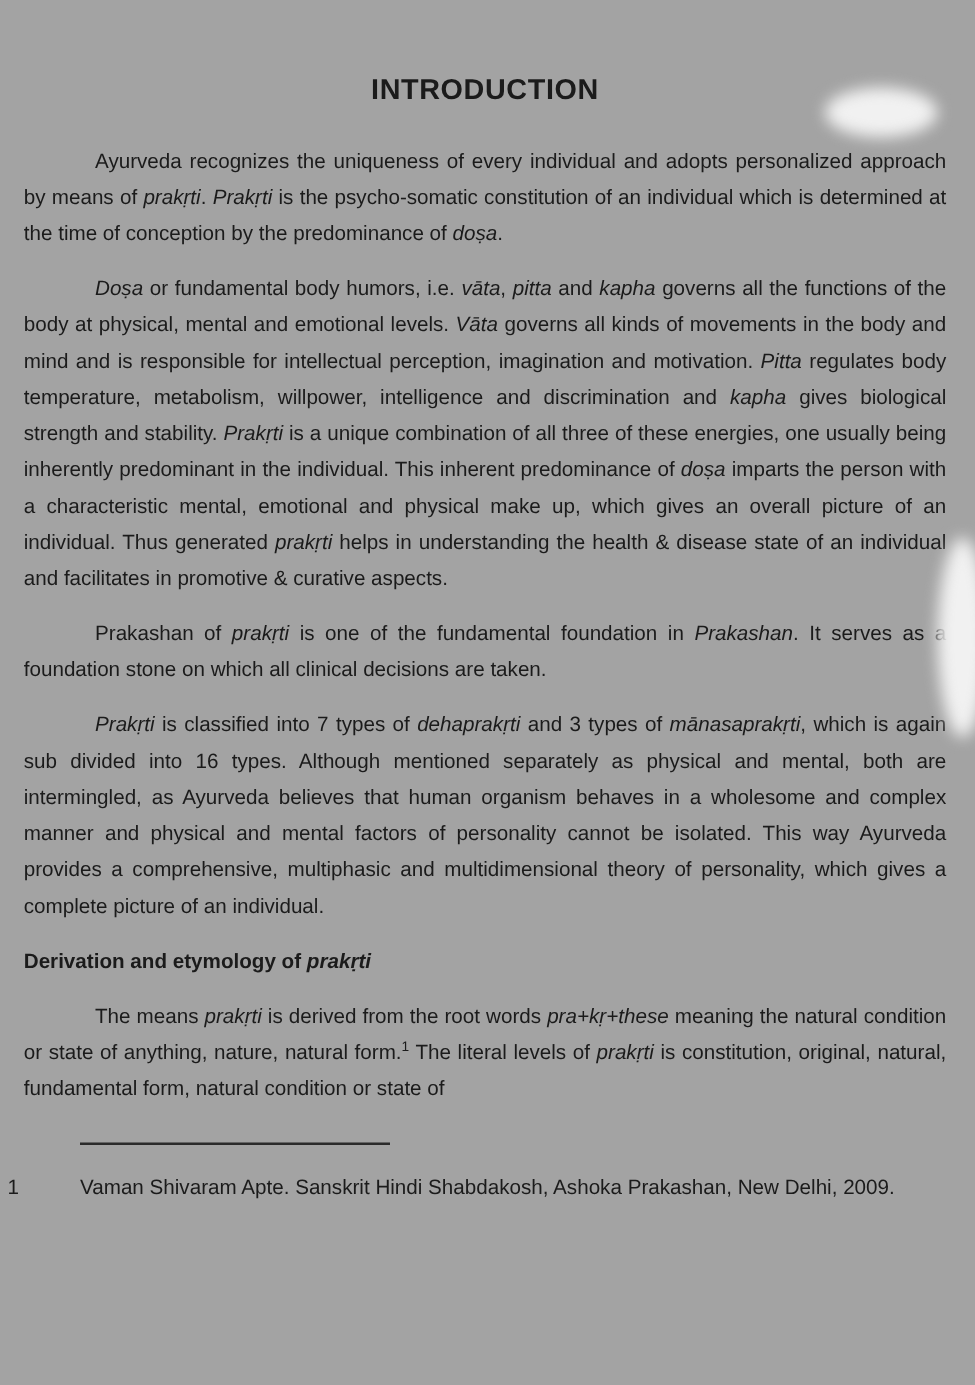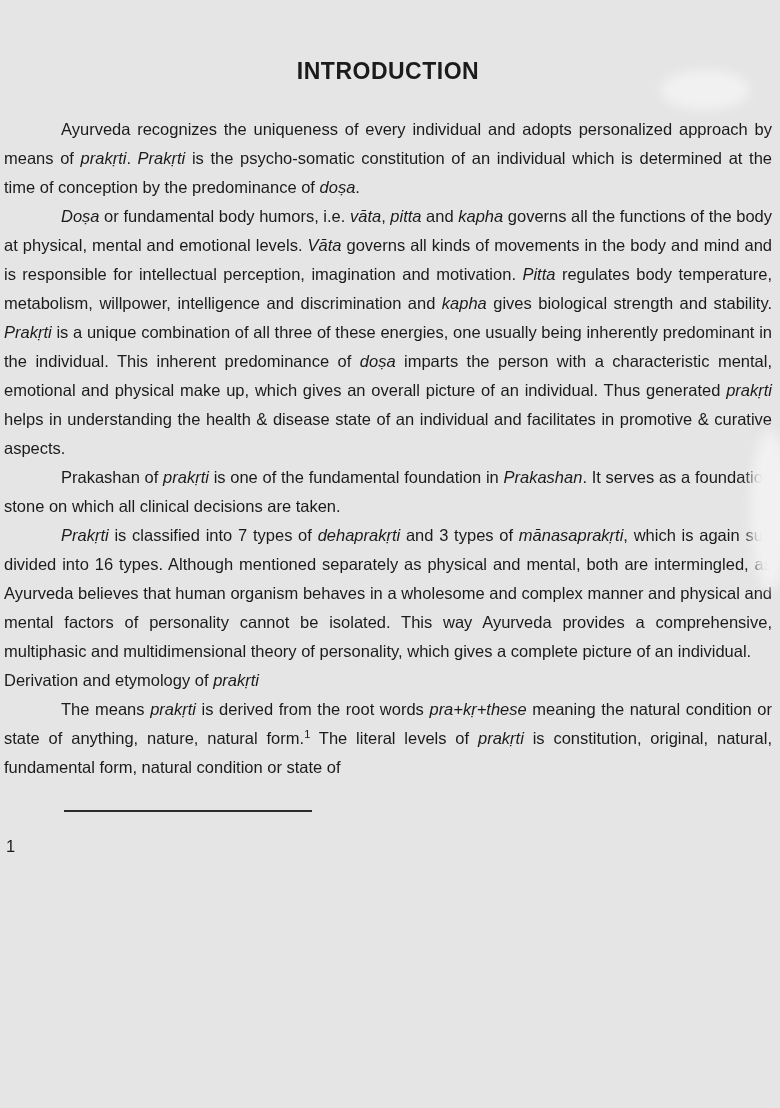--- a/index.html
+++ b/index.html
@@ -13,51 +13,51 @@
     overflow: hidden;
   }
   .page {
     position: relative;
     box-sizing: border-box;
     width: 780px;
     height: 1108px;
     padding: 56px 8px 0 4px;
     font-family: "Liberation Sans", "DejaVu Sans", sans-serif;
     color: #1b1b1b;
-    background: #e5e5e5;
+    background: #a3a3a3;
   }
   .scan-smudge {
     position: absolute;
     background: #f1f1f1;
     border-radius: 50%;
     filter: blur(6px);
     pointer-events: none;
   }
   .smudge-1 { top: 70px; right: 30px; width: 90px; height: 40px; }
   .smudge-2 { top: 430px; right: -10px; width: 40px; height: 160px; }
   h1.title {
     text-align: center;
     font-size: 23px;
     font-weight: bold;
     letter-spacing: 0.5px;
     margin: 0 0 29px 0;
     line-height: 30px;
   }
   .content p {
-    margin: 0;
+    margin: 15px;
     font-size: 16.5px;
     line-height: 29px;
     text-align: justify;
     color: #1b1b1b;
   }
   .content p.body {
     text-indent: 57px;
   }
   .content p.heading {
-    font-weight: normal;
+    font-weight: bold;
     text-indent: 0;
     text-align: left;
   }
   em { font-style: italic; }
   sup {
     font-size: 11px;
     line-height: 0;
     vertical-align: super;
   }
   .footnote-block {
@@ -99,16 +99,17 @@
       <p class="body"><span>Prakashan of </span><em>prakṛti</em><span> is one of the fundamental foundation in </span><em>Prakashan</em><span>. It serves as a foundation stone on which all clinical decisions are taken.</span></p>
       <p class="body"><em>Prakṛti</em><span> is classified into 7 types of </span><em>dehaprakṛti</em><span> and 3 types of </span><em>mānasaprakṛti</em><span>, which is again sub divided into 16 types. Although mentioned separately as physical and mental, both are intermingled, as Ayurveda believes that human organism behaves in a wholesome and complex manner and physical and mental factors of personality cannot be isolated. This way Ayurveda provides a comprehensive, multiphasic and multidimensional theory of personality, which gives a complete picture of an individual.</span></p>
       <p class="heading"><span>Derivation and etymology of </span><em>prakṛti</em></p>
       <p class="body"><span>The means </span><em>prakṛti</em><span> is derived from the root words </span><em>pra+kṛ+these</em><span> meaning the natural condition or state of anything, nature, natural form.</span><sup>1</sup><span> The literal levels of </span><em>prakṛti</em><span> is constitution, original, natural, fundamental form, natural condition or state of</span></p>
     </div>
 
   <div class="footnote-block">
     <hr class="fn-rule">
     <div class="footnote">
       <span class="fn-marker">1</span>
+      <span>Vaman Shivaram Apte. Sanskrit Hindi Shabdakosh, Ashoka Prakashan, New Delhi, 2009.</span>
     </div>
   </div>
 
 </div>
 
 </body></html>

